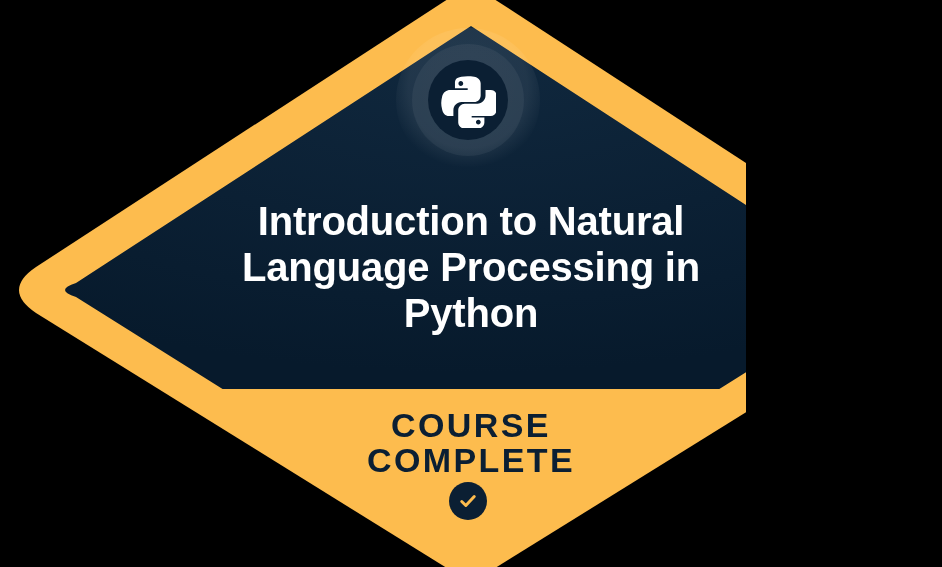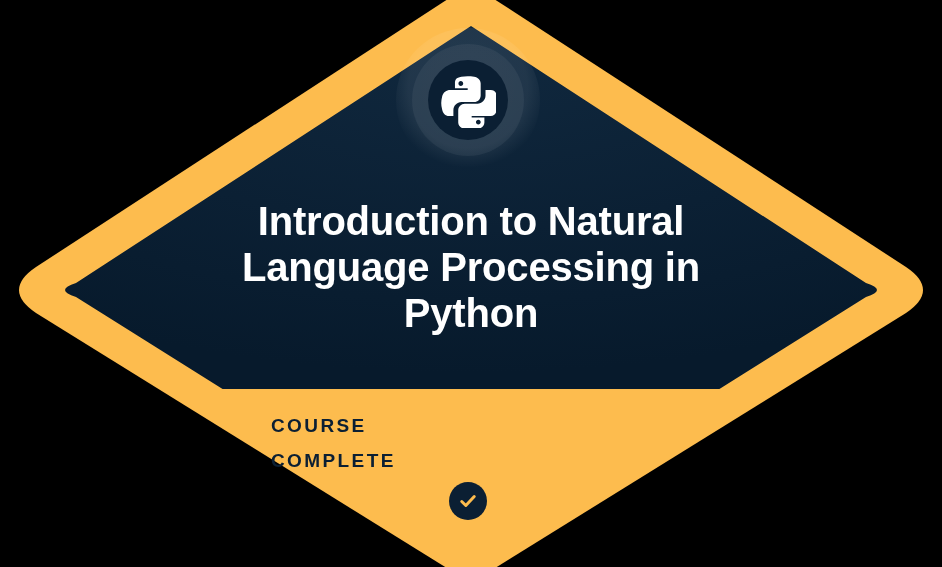--- a/index.html
+++ b/index.html
@@ -5,21 +5,21 @@
   html, body {
     margin: 0;
     padding: 0;
     background: #000000;
   }
   body {
     font-family: "Liberation Sans", sans-serif;
   }
   #badge-canvas {
     position: relative;
-    width: 942px;
+    width: 746px;
     height: 567px;
     background: #000000;
     overflow: hidden;
     border-radius: 11px;
   }
   #badge-svg {
     position: absolute;
     left: 0;
     top: 0;
     width: 942px;
@@ -92,23 +92,23 @@
     font-weight: 700;
     letter-spacing: -0.2px;
     white-space: pre-line;
   }
   
   #status-label {
     position: absolute;
     left: 271px;
     top: 408px;
     width: 400px;
-    text-align: left;
+    text-align: center;
     color: #0b1f33;
-    font-size: 19px;
+    font-size: 34px;
     line-height: 35px;
     font-weight: 700;
     letter-spacing: 2.4px;
     white-space: pre-line;
   }
   #complete-check-badge {
     position: absolute;
     left: 449px;
     top: 482px;
     width: 38px;

